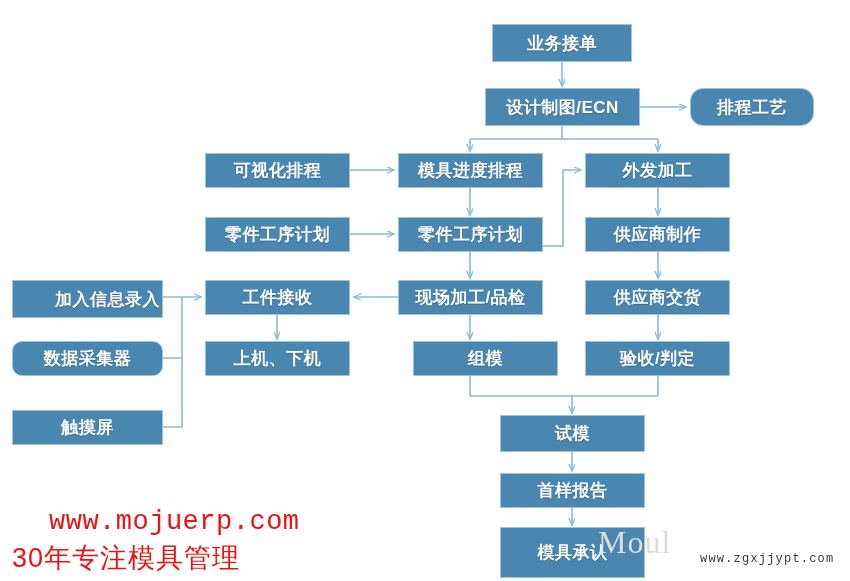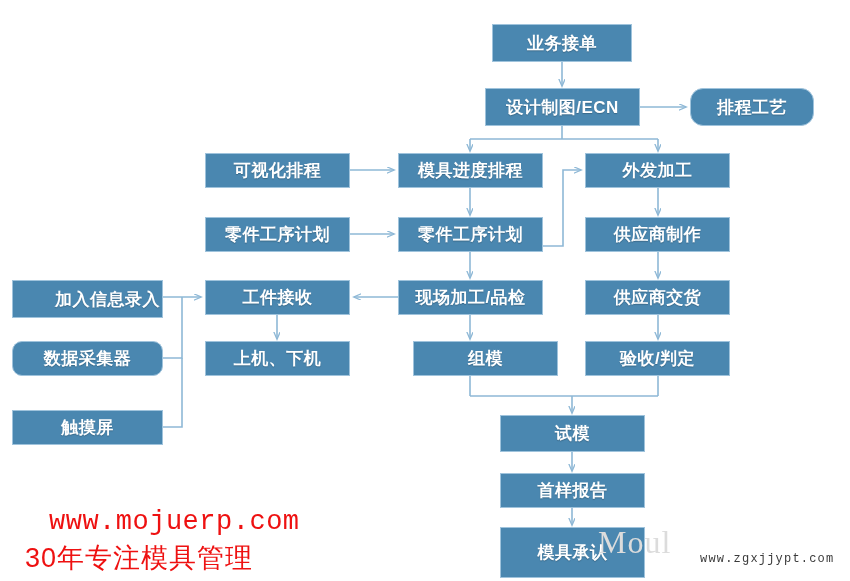--- a/index.html
+++ b/index.html
@@ -73,21 +73,20 @@
   }
   .brand-slogan {
     position: absolute;
     left: 12px;
     top: 540px;
     font-family: "Liberation Sans", "DejaVu Sans", sans-serif;
     font-size: 27px;
     color: #ee1111;
     letter-spacing: 1px;
     z-index: 9;
-    margin-left: 13px;
   }
 </style>
 </head>
 <body>
 
 <div id="canvas">
 
   <svg id="svg-layer" viewBox="0 0 850 581" width="850" height="581">
     <defs>
       <marker id="arr" markerWidth="9" markerHeight="9" refX="7.2" refY="3.2" orient="auto" markerUnits="userSpaceOnUse">

